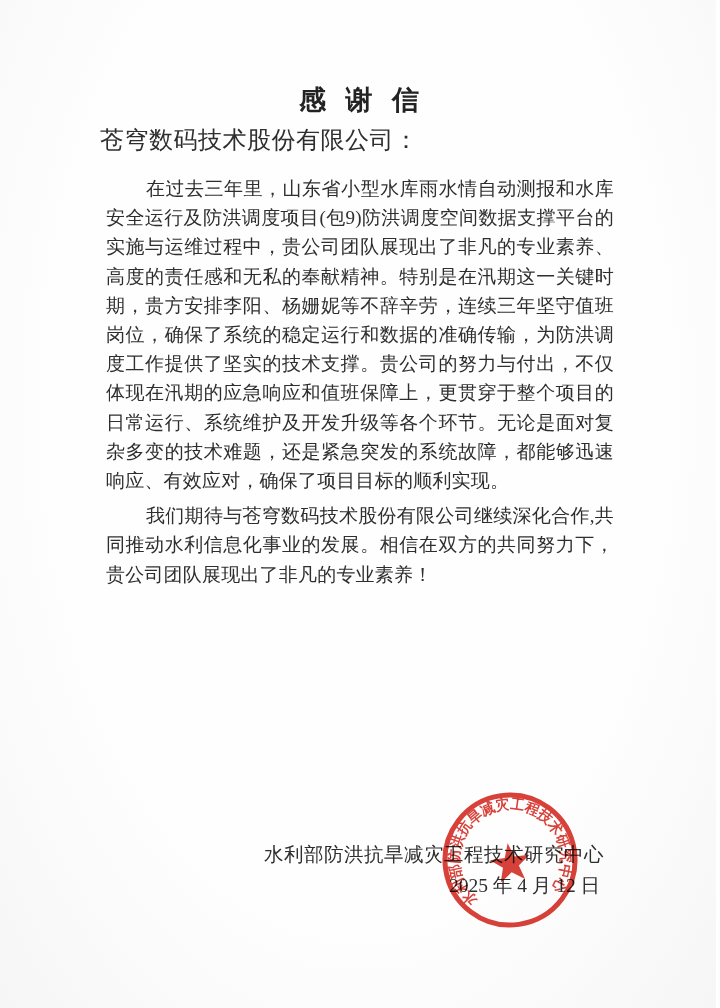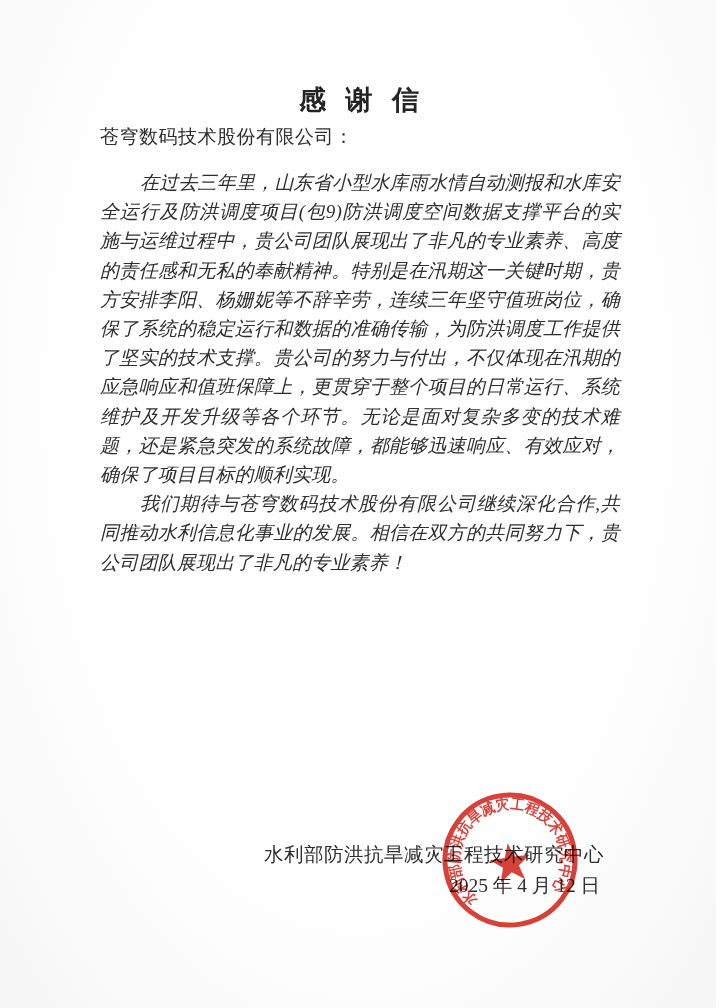--- a/index.html
+++ b/index.html
@@ -21,37 +21,36 @@
     text-align: center;
     font-size: 27px;
     font-weight: 600;
     letter-spacing: 2px;
     color: #232323;
     white-space: pre;
   }
   .salutation {
     position: absolute;
     top: 124px; left: 100px;
-    font-size: 19px;
+    font-size: 24px;
     letter-spacing: 0.5px;
   }
   .body-text {
     position: absolute;
     top: 168px; left: 100px;
     width: 520px;
     font-size: 19px;
     line-height: 29.2px;
     text-align: justify;
     text-justify: inter-ideograph;
     letter-spacing: 0.2px;
   }
   .body-text p {
-    margin: 0;
+    margin: 6px;
     text-indent: 40px;
-    font-style: italic;
   }
   .signature {
     position: absolute;
     top: 841px; right: 112px;
     font-size: 19.5px;
     letter-spacing: 0.5px;
   }
   .date {
     position: absolute;
     top: 872px; right: 116px;

